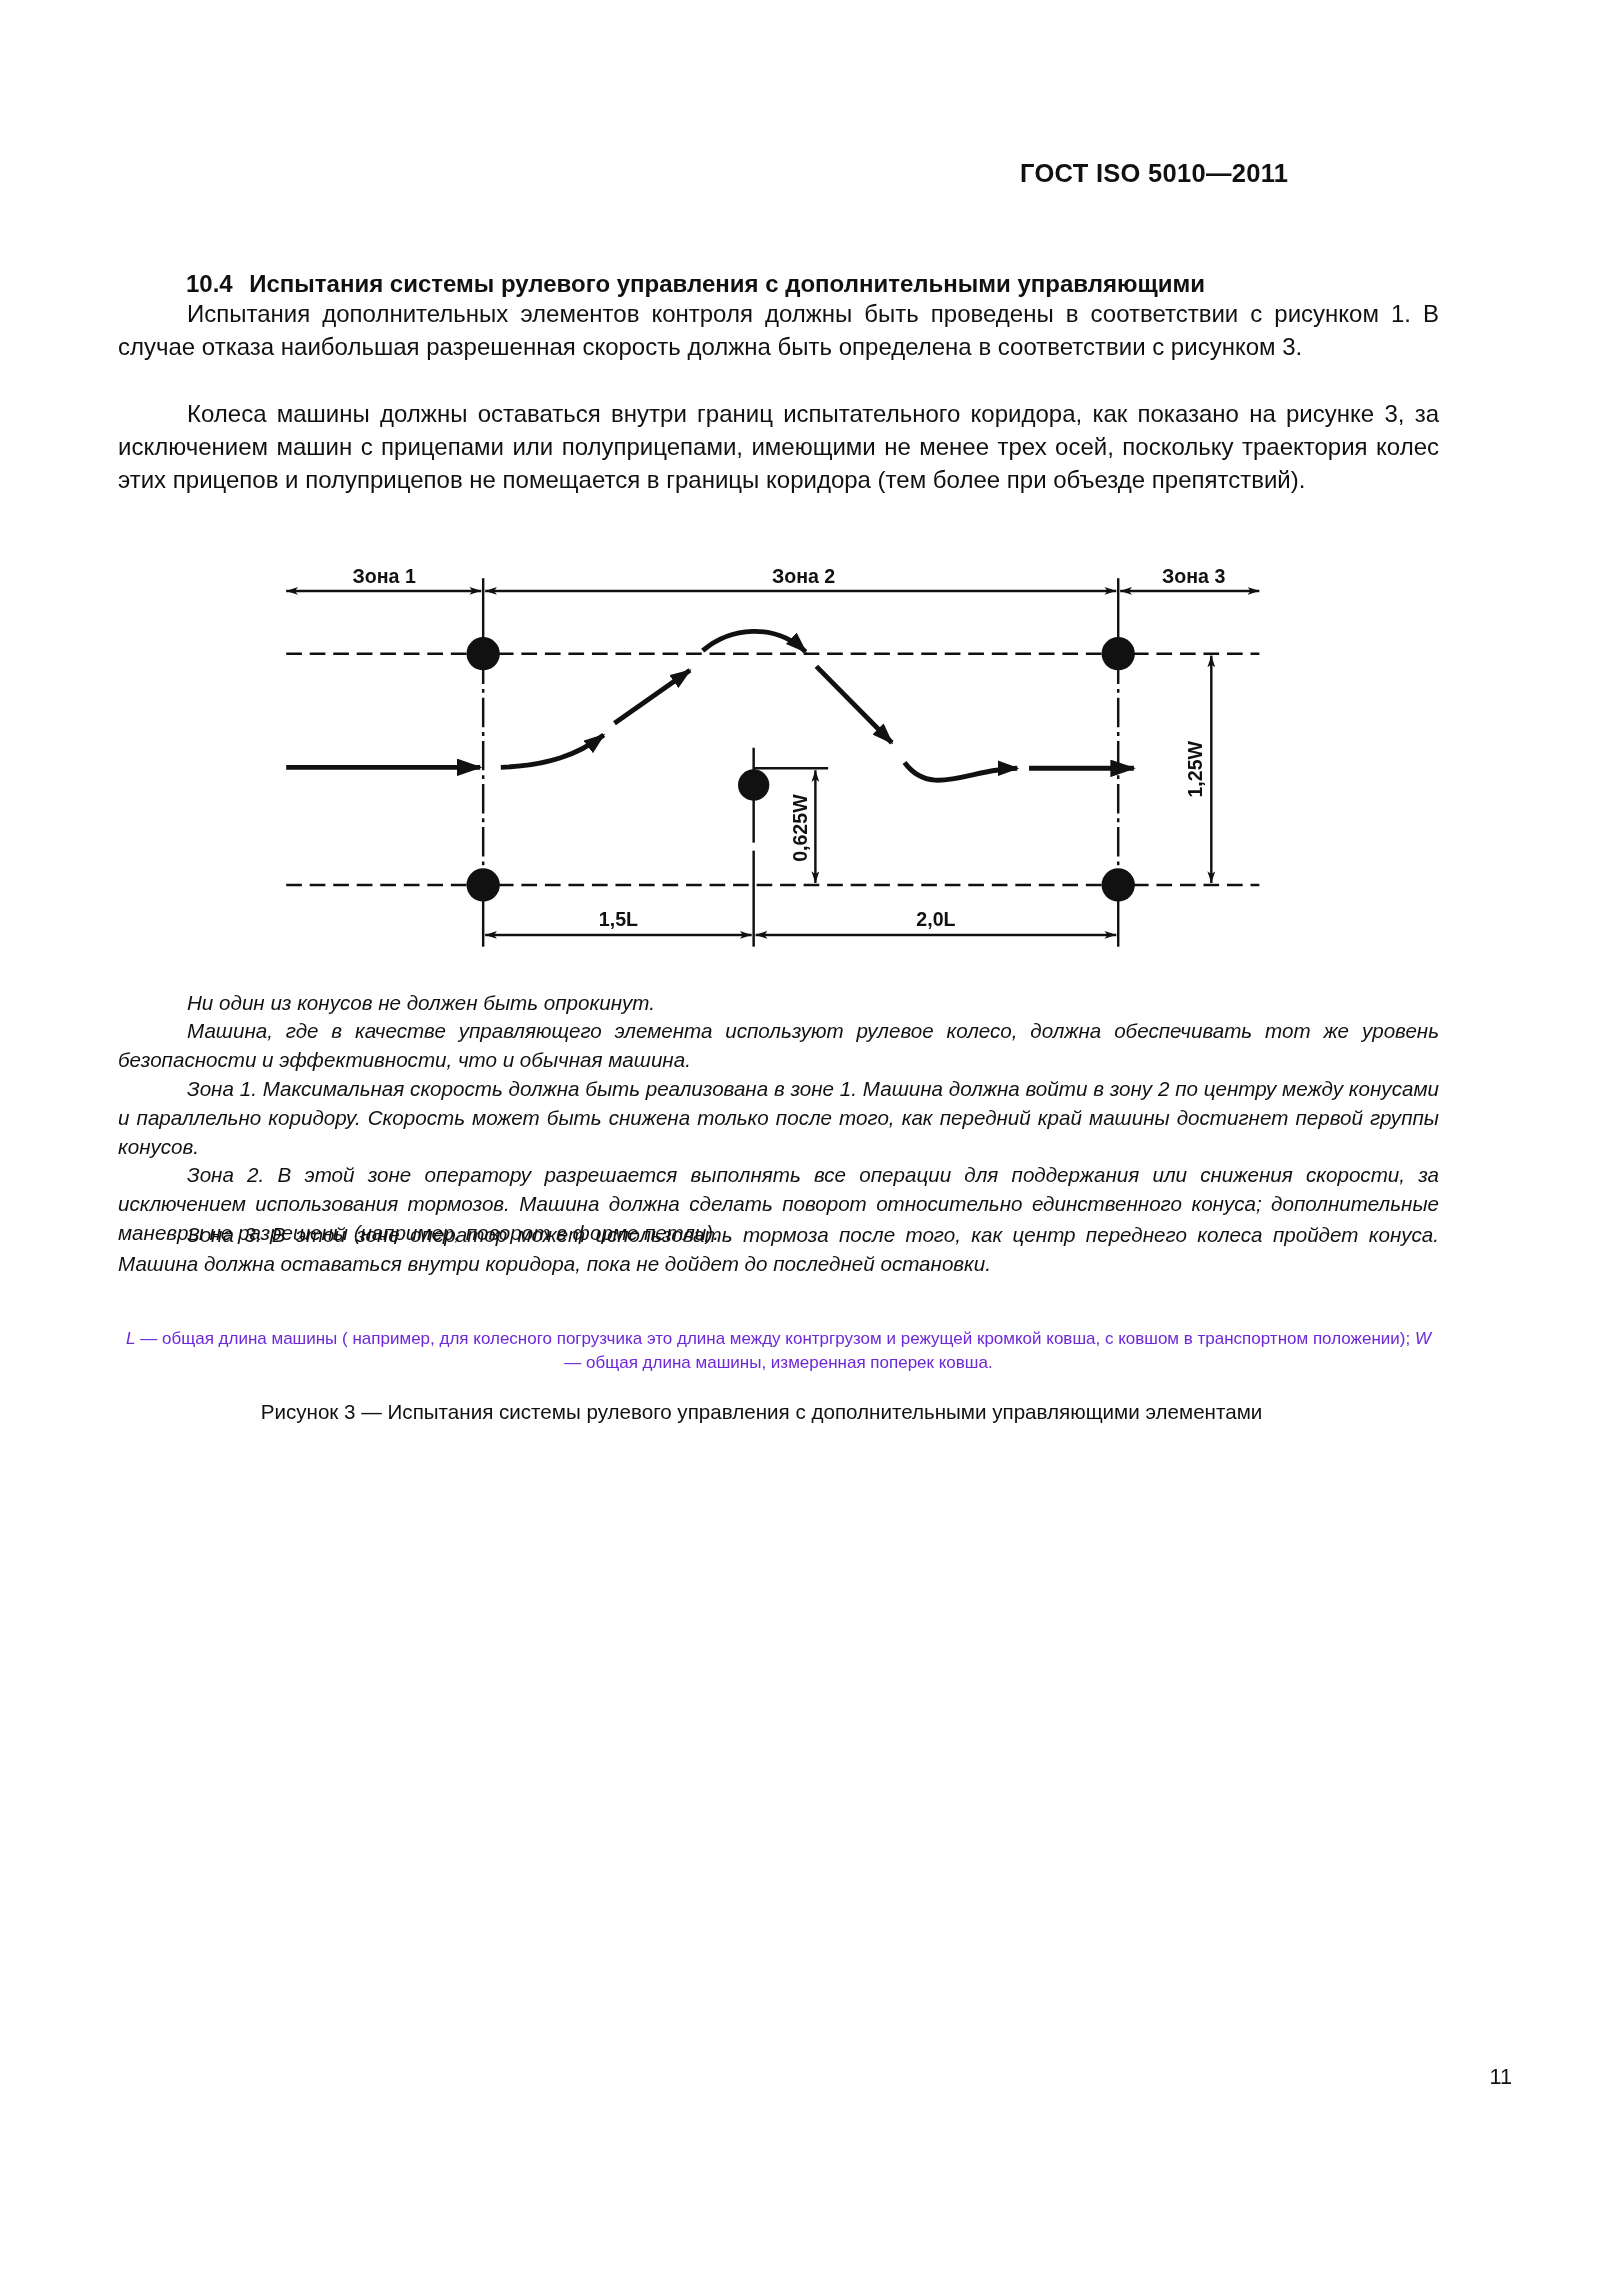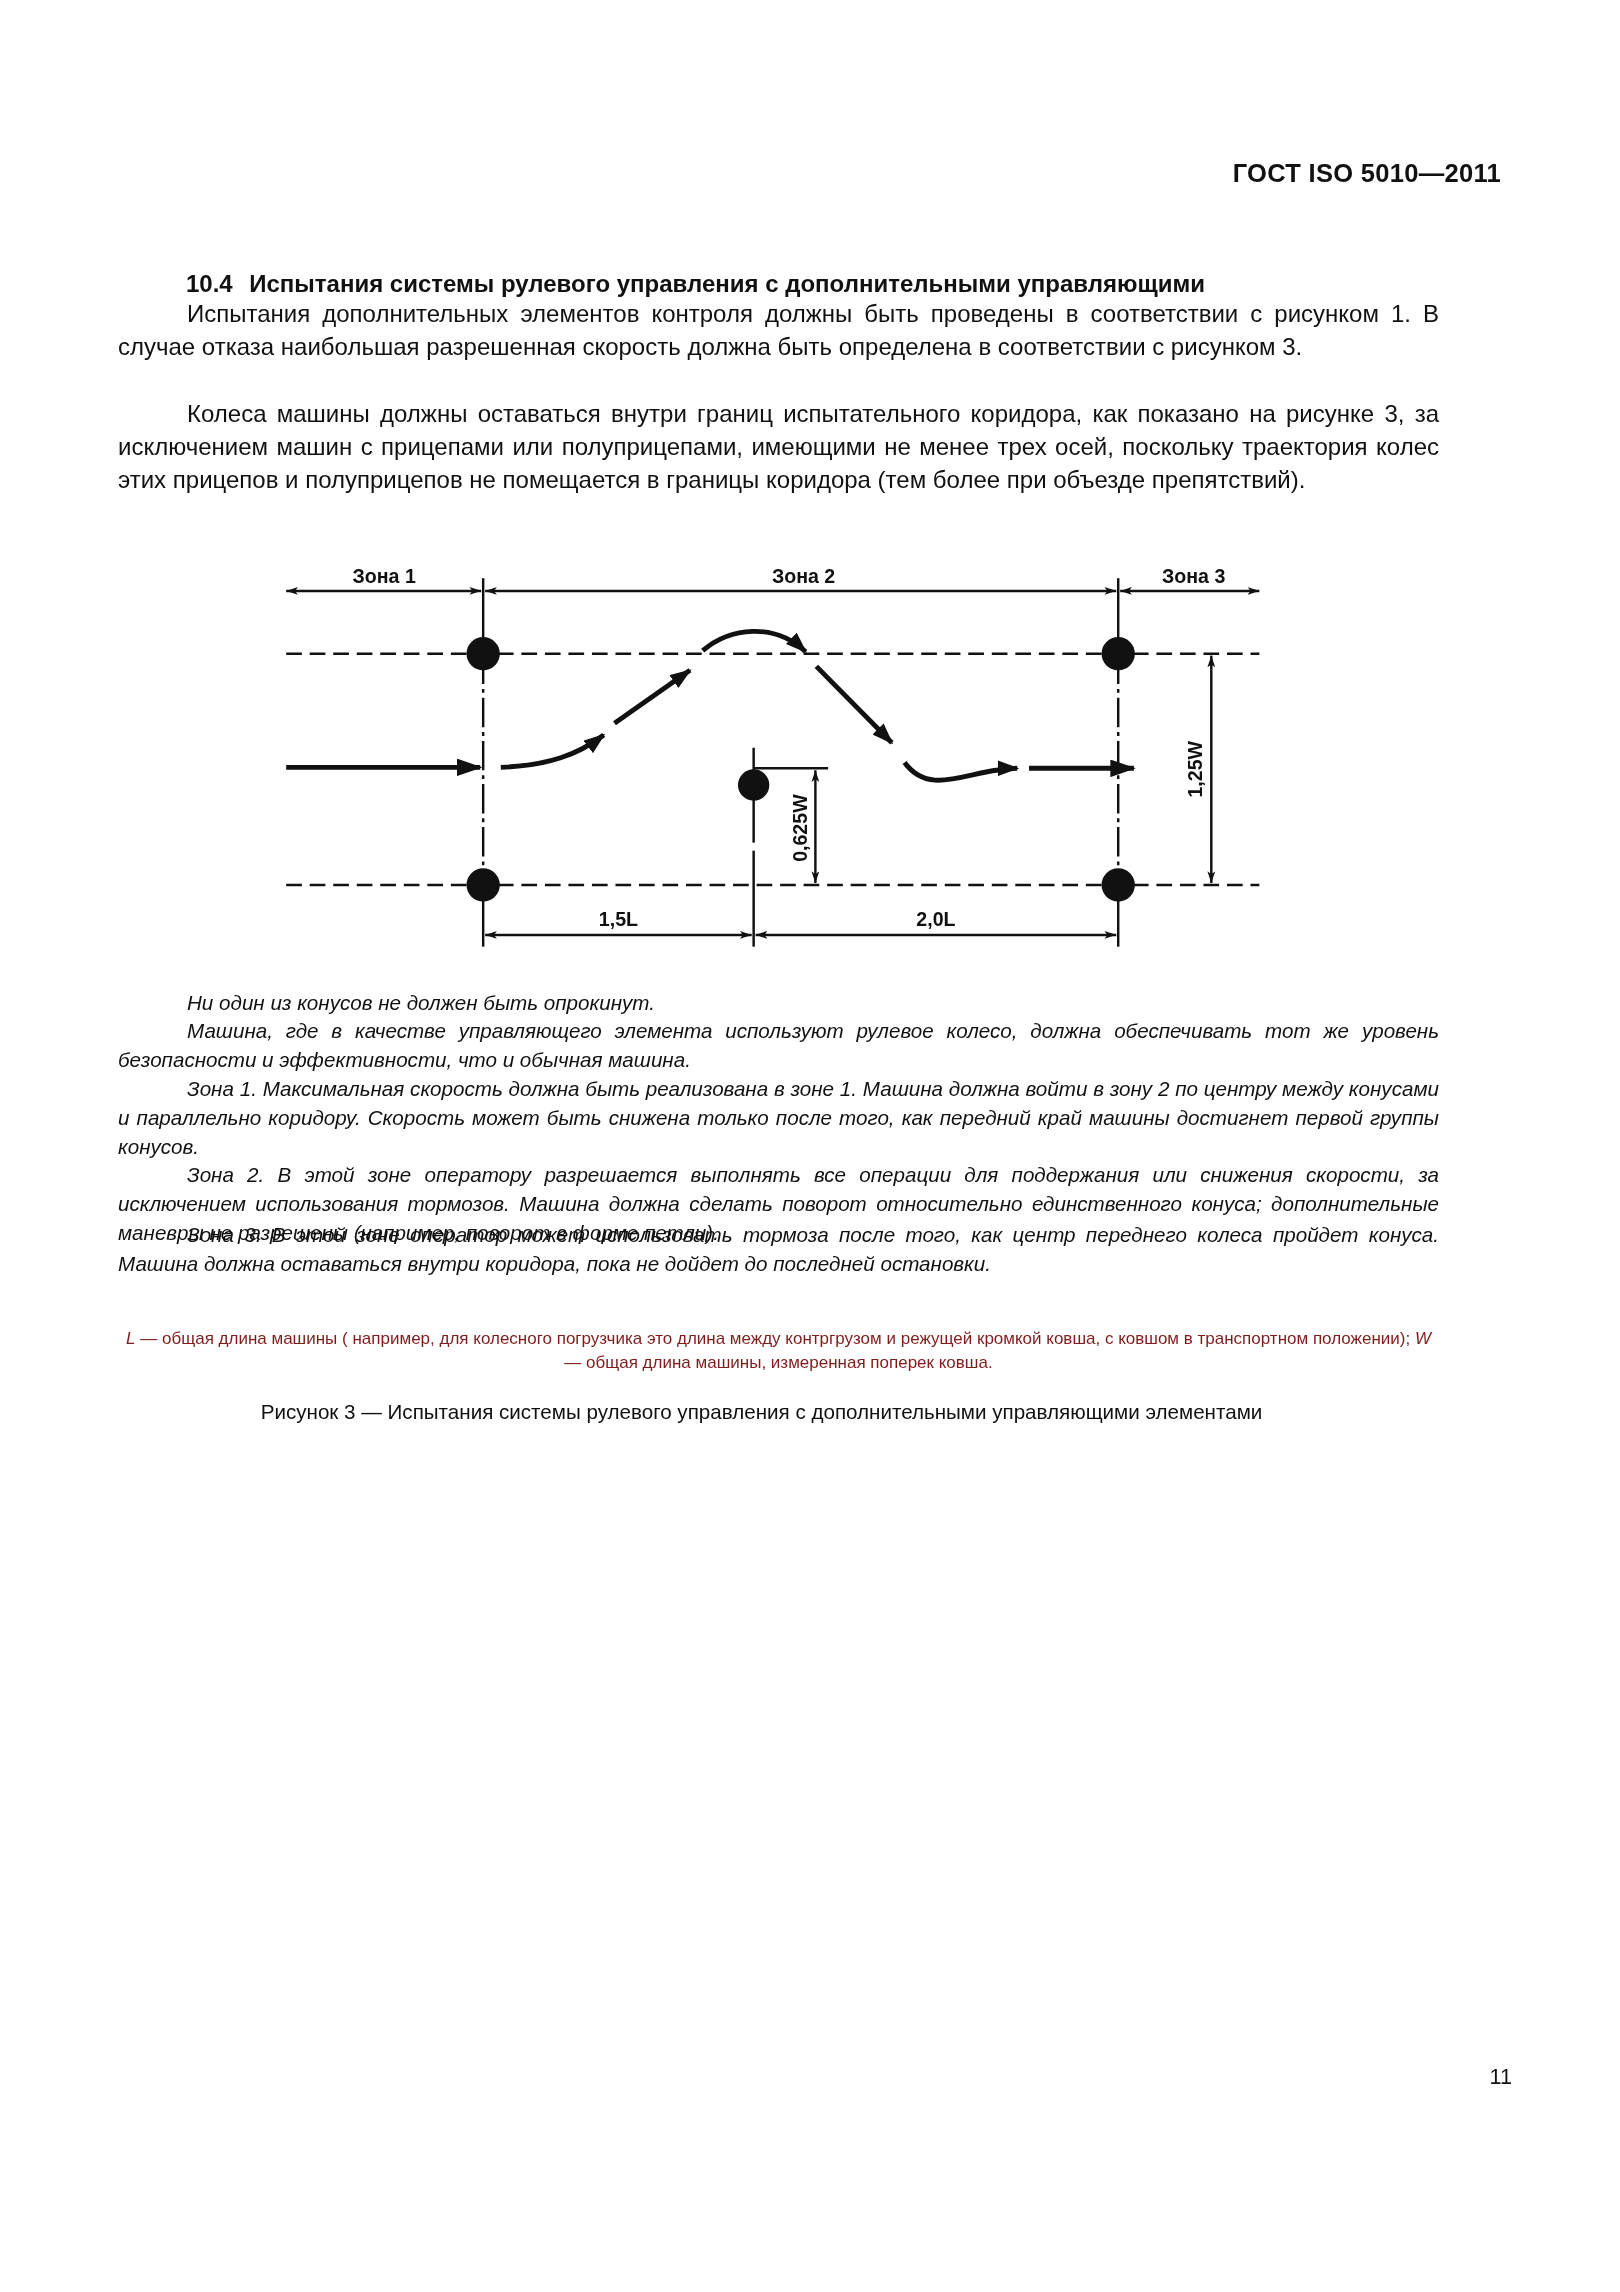--- a/index.html
+++ b/index.html
@@ -1,26 +1,26 @@
 <!DOCTYPE html>
 <html><head>
 <meta charset="utf-8">
 <style>
   html, body { margin: 0; padding: 0; background: #ffffff; }
   body { width: 1620px; height: 2293px; position: relative; overflow: hidden; color: #111111; font-family: "Liberation Sans", sans-serif; }
   .abs { position: absolute; }
-  .header-std { left: 1140px; width: 361px; top: 159px; text-align: right; font-weight: bold; font-size: 25.5px; letter-spacing: 0.3px; }
+  .header-std { left: 1020px; width: 361px; top: 159px; font-weight: bold; font-size: 25.5px; letter-spacing: 0.3px; }
   .sec-title { left: 186px; width: 1255px; top: 231px; font-weight: bold; font-size: 24px; line-height: 31px; margin-top: 37px; }
   .sec-title .num { margin-right: 9.8px; }
   .sec-title .l2 { display: block; }
   .para { position: absolute; left: 118px; width: 1321px; font-size: 24px; line-height: 33px; text-align: justify; text-align-last: left; }
   .para .ind { display: inline-block; width: 69px; }
   .para2 { position: absolute; left: 118px; width: 1321px; font-size: 20.6px; line-height: 29px; text-align: justify; text-align-last: left; font-style: italic; }
   .para2 .ind { display: inline-block; width: 69px; }
-  .legend { position: absolute; left: 118px; width: 1321px; font-size: 17px; line-height: 23.5px; text-align: center; color: #7f1d1d; }
+  .legend { position: absolute; left: 118px; width: 1321px; font-size: 17px; line-height: 23.5px; text-align: center; color: #6d28d9; }
   .legend .sym { font-style: italic; }
   .caption { position: absolute; left: 101px; width: 1321px; font-size: 20.6px; line-height: 27.4px; text-align: center; }
   .pagenum { left: 1445px; width: 67px; top: 2064px; text-align: right; font-size: 21.6px; }
   svg#figure { position: absolute; left: 0; top: 0; }
   .fig-text { font-family: "Liberation Sans", sans-serif; font-weight: bold; font-size: 20px; fill: #111; }
 </style>
 </head>
 <body>
 
 <div class="abs header-std">ГОСТ ISO 5010—2011</div>

